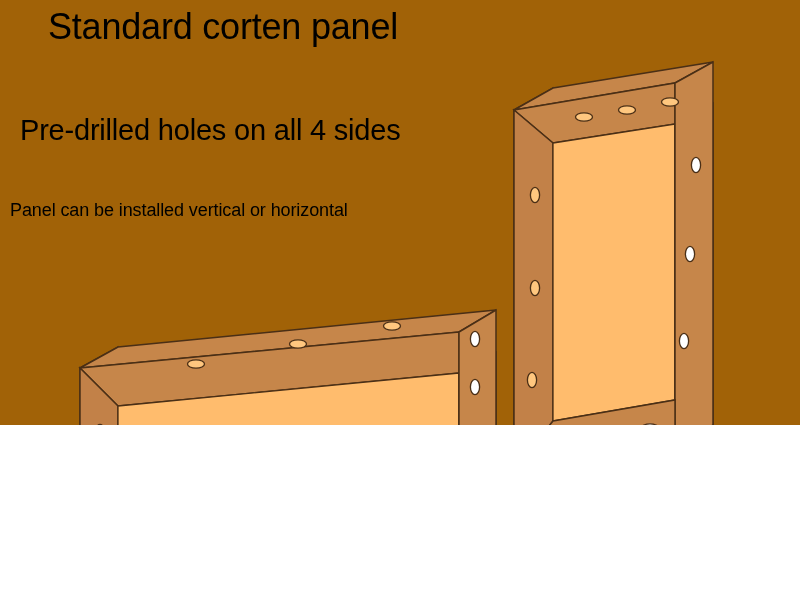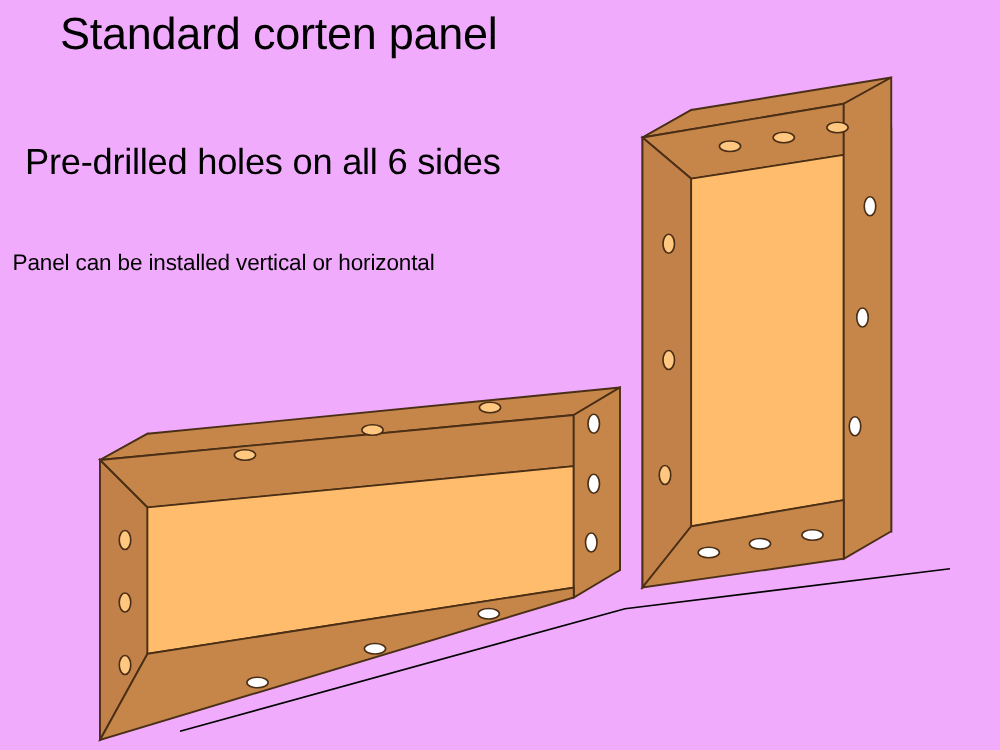--- a/index.html
+++ b/index.html
@@ -3,22 +3,22 @@
 <meta charset="utf-8">
 <style>
   html, body {
     margin: 0;
     padding: 0;
     background: #ffffff;
   }
   #page {
     position: relative;
     width: 800px;
-    height: 600px;
-    background: #f0abfc;
+    height: 425px;
+    background: #a16207;
     overflow: hidden;
     font-family: "Liberation Sans", sans-serif;
   }
   #drawing {
     position: absolute;
     left: 0;
     top: 0;
     width: 800px;
     height: 600px;
   }
@@ -48,21 +48,21 @@
     letter-spacing: -0.1px;
   }
 </style>
 </head>
 <body>
 
 <div id="page">
 
   <div class="txt" id="title-text">Standard corten panel</div>
 
-  <div class="txt" id="subtitle-text">Pre-drilled holes on all 6 sides</div>
+  <div class="txt" id="subtitle-text">Pre-drilled holes on all 4 sides</div>
 
   <div class="txt" id="note-text">Panel can be installed vertical or horizontal</div>
 
   <svg id="drawing" viewBox="0 0 800 600" xmlns="http://www.w3.org/2000/svg">
 
     <defs>
 
       <ellipse id="holeA" cx="0" cy="0" rx="8.5" ry="4.2"></ellipse>
       <ellipse id="holeB" cx="0" cy="0" rx="4.6" ry="7.6"></ellipse>
     </defs>

